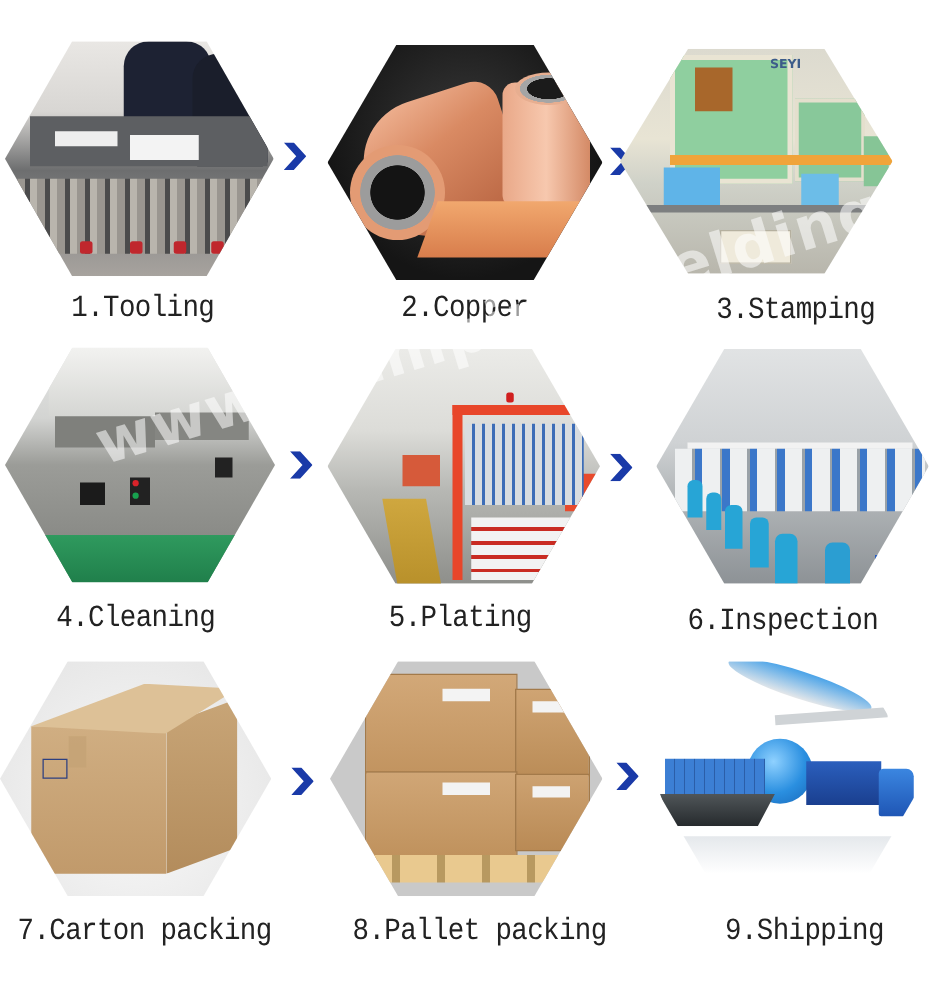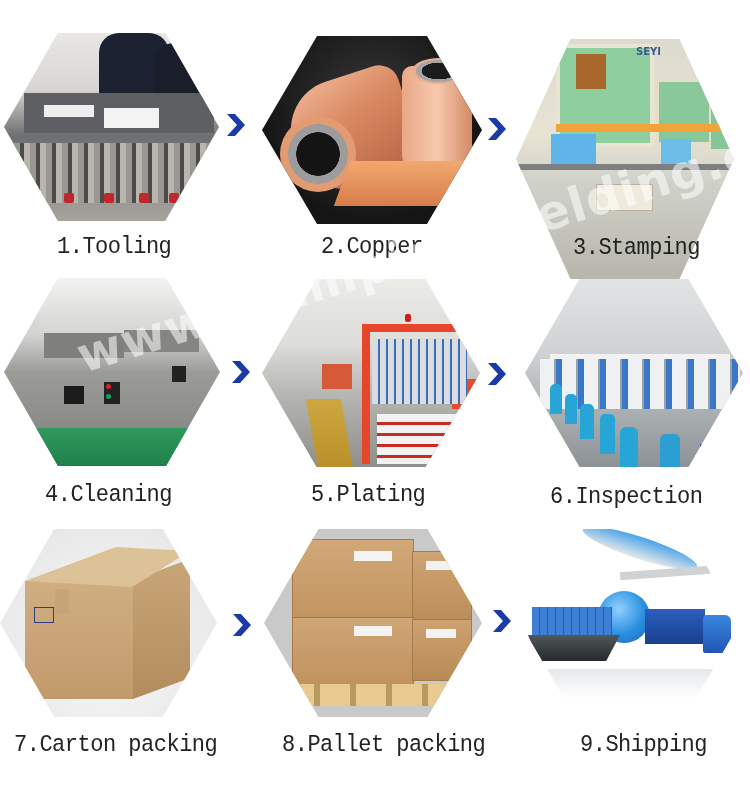--- a/index.html
+++ b/index.html
@@ -67,21 +67,21 @@
   <div class="caption" style="left:321px;top:233px;">2.Copper</div>
 </div>
 
 <div class="arrow" style="left:488px;top:118px;">
   <svg width="18" height="22" viewBox="0 0 18 22">
       <polygon points="0,0 8,0 18,11 8,22 0,22 10,11" fill="#1a3aa8"></polygon>
     </svg>
 </div>
 
 <div class="step">
-  <div class="hex" style="left:516px;top:39px;width:218px;height:240px;background:linear-gradient(180deg,#dcdacf 0%,#e8e4d4 40%,#cfd1c8 60%,#b8b6ac 100%);">
+  <div class="hex" style="left:496px;top:39px;width:218px;height:180px;background:linear-gradient(180deg,#dcdacf 0%,#e8e4d4 40%,#cfd1c8 60%,#b8b6ac 100%);">
     <div class="layer" style="left:40px;top:5px;width:90px;height:95px;background:#8fcf9f;border:4px solid #e9e4d3;"></div>
     <div class="layer" style="left:60px;top:15px;width:30px;height:35px;background:#a8672b;"></div>
     <div class="layer" style="left:140px;top:40px;width:50px;height:60px;background:#88c89a;border:3px solid #e4dfcd;"></div>
     <div class="layer" style="left:195px;top:70px;width:20px;height:40px;background:#86c596;"></div>
     <div class="layer" style="left:40px;top:85px;width:180px;height:8px;background:#f0a43a;"></div>
     <div class="layer" style="left:35px;top:95px;width:45px;height:35px;background:#5fb4e8;"></div>
     <div class="layer" style="left:145px;top:100px;width:30px;height:25px;background:#6cbde8;"></div>
     <div class="layer" style="left:0;top:125px;width:218px;height:6px;background:#7d7f80;"></div>
     <div class="layer" style="left:80px;top:145px;width:55px;height:25px;background:#efeadb;border:1px solid #b5b09f;"></div>
     <div class="layer" style="left:120px;top:7px;font-family:'DejaVu Sans',sans-serif;font-size:10px;font-weight:bold;color:#3c5c8a;">SEYI</div>

